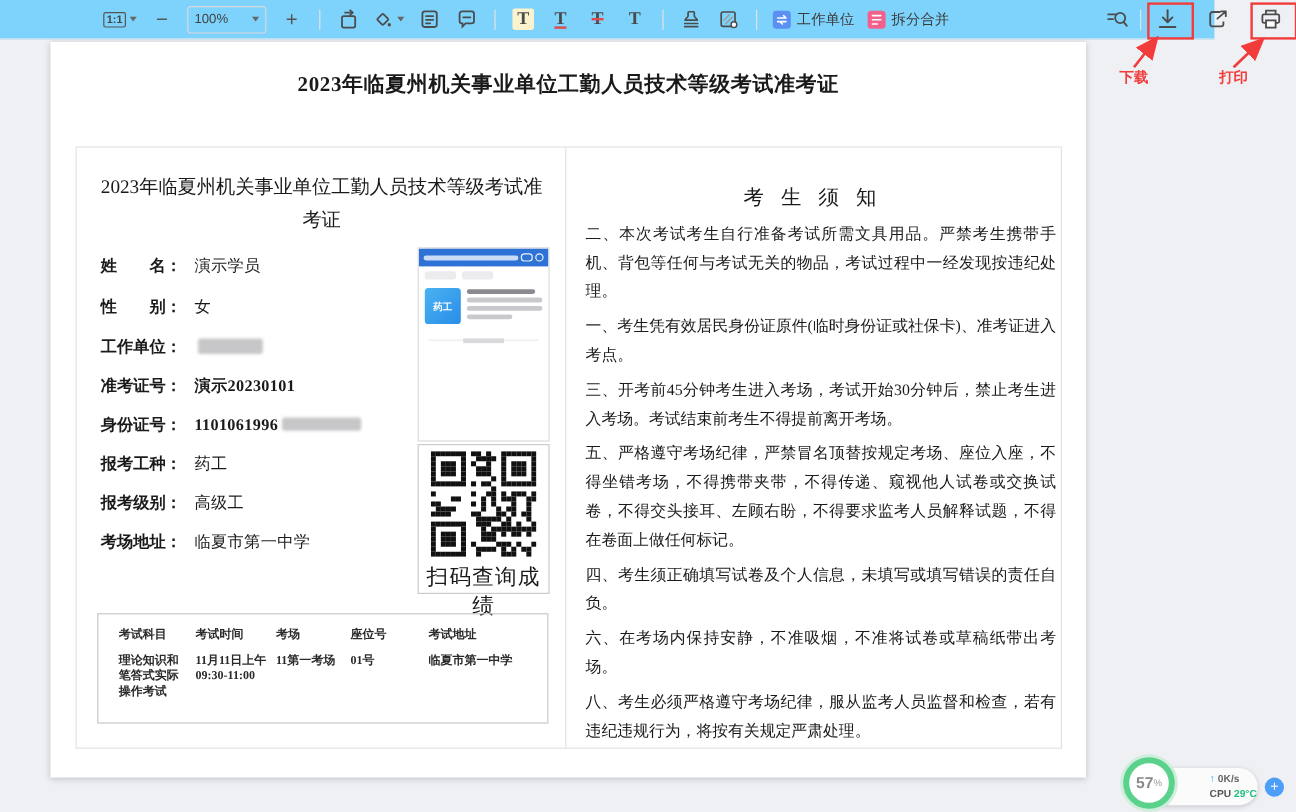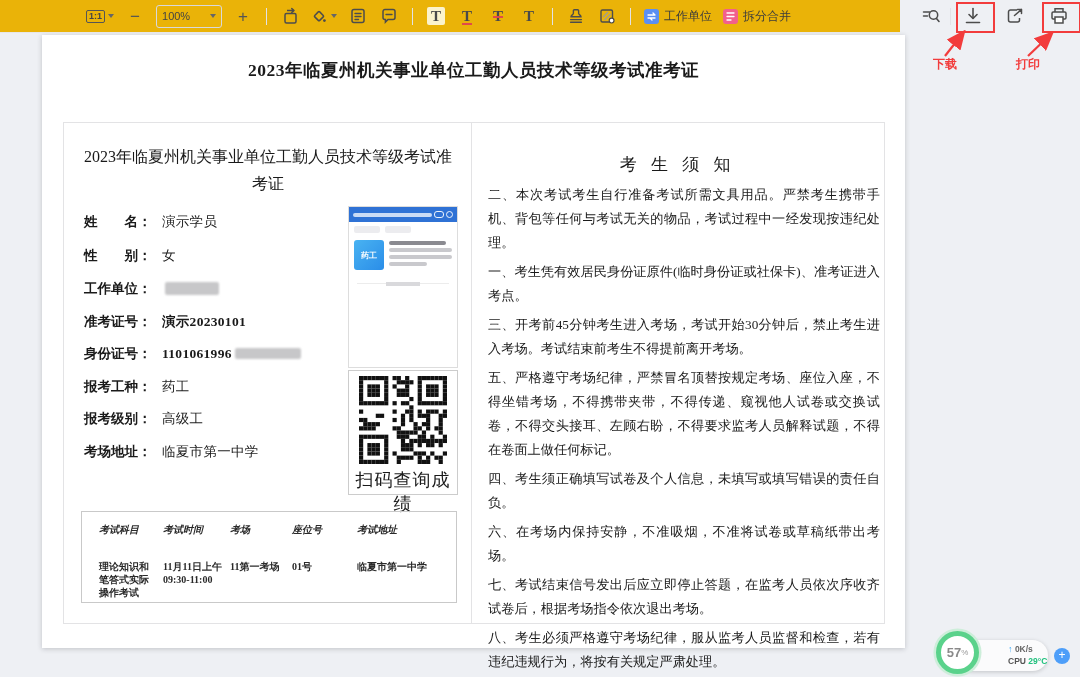--- a/index.html
+++ b/index.html
@@ -2,21 +2,21 @@
 <html><head>
 <meta charset="utf-8">
 <style>
   html,body{margin:0;padding:0;}
   body{
     position:relative;width:1080px;height:677px;overflow:hidden;
     font-family:"Liberation Sans","DejaVu Sans",sans-serif;
     background:#eef0f4;
   }
   
-  .toolbar{position:absolute;left:0;top:0;width:900px;height:32px;background:#eab308;border-bottom:1px solid #e7e7ea;z-index:5;text-align:right;}
+  .toolbar{position:absolute;left:0;top:0;width:1012px;height:32px;background:#7dd3fc;border-bottom:1px solid #e7e7ea;z-index:5;text-align:right;}
   .tb-left{display:flex;align-items:center;height:32px;padding-left:86px;gap:11px;}
   .tbtn{display:flex;align-items:center;justify-content:center;height:24px;min-width:20px;border-radius:3px;cursor:pointer;color:#4c4c4c;}
   .tbtn svg{display:block;}
   .sep{width:1px;height:17px;background:#e2e2e6;margin:0 2px;}
   .scalebox{display:flex;align-items:center;gap:3px;font-size:10px;color:#444;}
   .scalebox .bx{border:1.4px solid #555;border-radius:2px;padding:1px 2px;font-weight:bold;font-size:9px;line-height:1;}
   .caret{width:0;height:0;border-left:3.5px solid transparent;border-right:3.5px solid transparent;border-top:4px solid #666;}
   .plusminus{font-size:17px;color:#555;line-height:1;}
   .zoomsel{display:flex;align-items:center;justify-content:space-between;width:54px;height:21px;border:1px solid #d8d8dc;border-radius:3px;padding:0 5px;font-size:11px;color:#444;}
   .tch{font-family:"Liberation Serif","DejaVu Serif",serif;font-weight:bold;font-size:15px;color:#4a4a4a;padding:1px 4px;border-radius:2px;line-height:1.1;}
@@ -59,21 +59,21 @@
   .app-lines i.s{width:60%;}
   .app-divider{margin:10px 8px 0;border-top:1px solid #ececec;position:relative;}
   .app-divider i{position:absolute;left:50%;top:-2.5px;transform:translateX(-50%);width:34px;height:4px;background:#d9d9dc;}
   
   .qrbox{position:absolute;left:284px;top:247px;width:108px;height:123px;border:1px solid #ccc;background:#fff;text-align:center;}
   .qrbox svg{margin-top:5px;}
   .qr-caption{font-size:18px;margin-top:0;letter-spacing:1px;}
   
   .sched{position:absolute;left:17px;top:388px;width:376px;height:92px;border:1px solid #c9c9c9;font-size:10px;font-weight:bold;color:#2a2a2a;box-sizing:border-box;padding:11px 0 0 17px;}
   .srow{display:flex;line-height:13px;}
-  .srow.head{margin-bottom:24px;font-style:italic;}
+  .srow.head{margin-bottom:8px;}
   .sc0{width:64px;flex:none;padding-right:5px;box-sizing:border-box;}
   .sc1{width:67px;flex:none;padding-right:5px;box-sizing:border-box;}
   .sc2{width:62px;flex:none;padding-right:5px;box-sizing:border-box;}
   .sc3{width:65px;flex:none;padding-right:5px;box-sizing:border-box;}
   .sc4{width:90px;flex:none;padding-right:5px;box-sizing:border-box;}
   
   .notice-heading{position:absolute;left:407px;top:30px;width:413px;text-align:center;font-size:17px;font-weight:normal;letter-spacing:5px;}
   .notices{position:absolute;left:424px;top:60px;width:392px;font-size:13.2px;line-height:24px;text-align:justify;}
   .notices p{margin:0 0 5px 0;}
   
@@ -534,21 +534,20 @@
     </div>
 
     <div class="notice-heading">考 生 须 知</div>
     <div class="notices">
       <p>二、本次考试考生自行准备考试所需文具用品。严禁考生携带手机、背包等任何与考试无关的物品，考试过程中一经发现按违纪处理。</p>
       <p>一、考生凭有效居民身份证原件(临时身份证或社保卡)、准考证进入考点。</p>
       <p>三、开考前45分钟考生进入考场，考试开始30分钟后，禁止考生进入考场。考试结束前考生不得提前离开考场。</p>
       <p>五、严格遵守考场纪律，严禁冒名顶替按规定考场、座位入座，不得坐错考场，不得携带夹带，不得传递、窥视他人试卷或交换试卷，不得交头接耳、左顾右盼，不得要求监考人员解释试题，不得在卷面上做任何标记。</p>
       <p>四、考生须正确填写试卷及个人信息，未填写或填写错误的责任自负。</p>
       <p>六、在考场内保持安静，不准吸烟，不准将试卷或草稿纸带出考场。</p>
-      <p>七、考试结束信号发出后应立即停止答题，在监考人员依次序收齐试卷后，根据考场指令依次退出考场。</p>
       <p>八、考生必须严格遵守考场纪律，服从监考人员监督和检查，若有违纪违规行为，将按有关规定严肃处理。</p>
     </div>
   </div>
 </div>
 
 <div class="monitor">
   <div class="mon-pill"></div>
   <div class="mon-circle">
     <span class="pct">57</span>
       <span class="unit">%</span>

